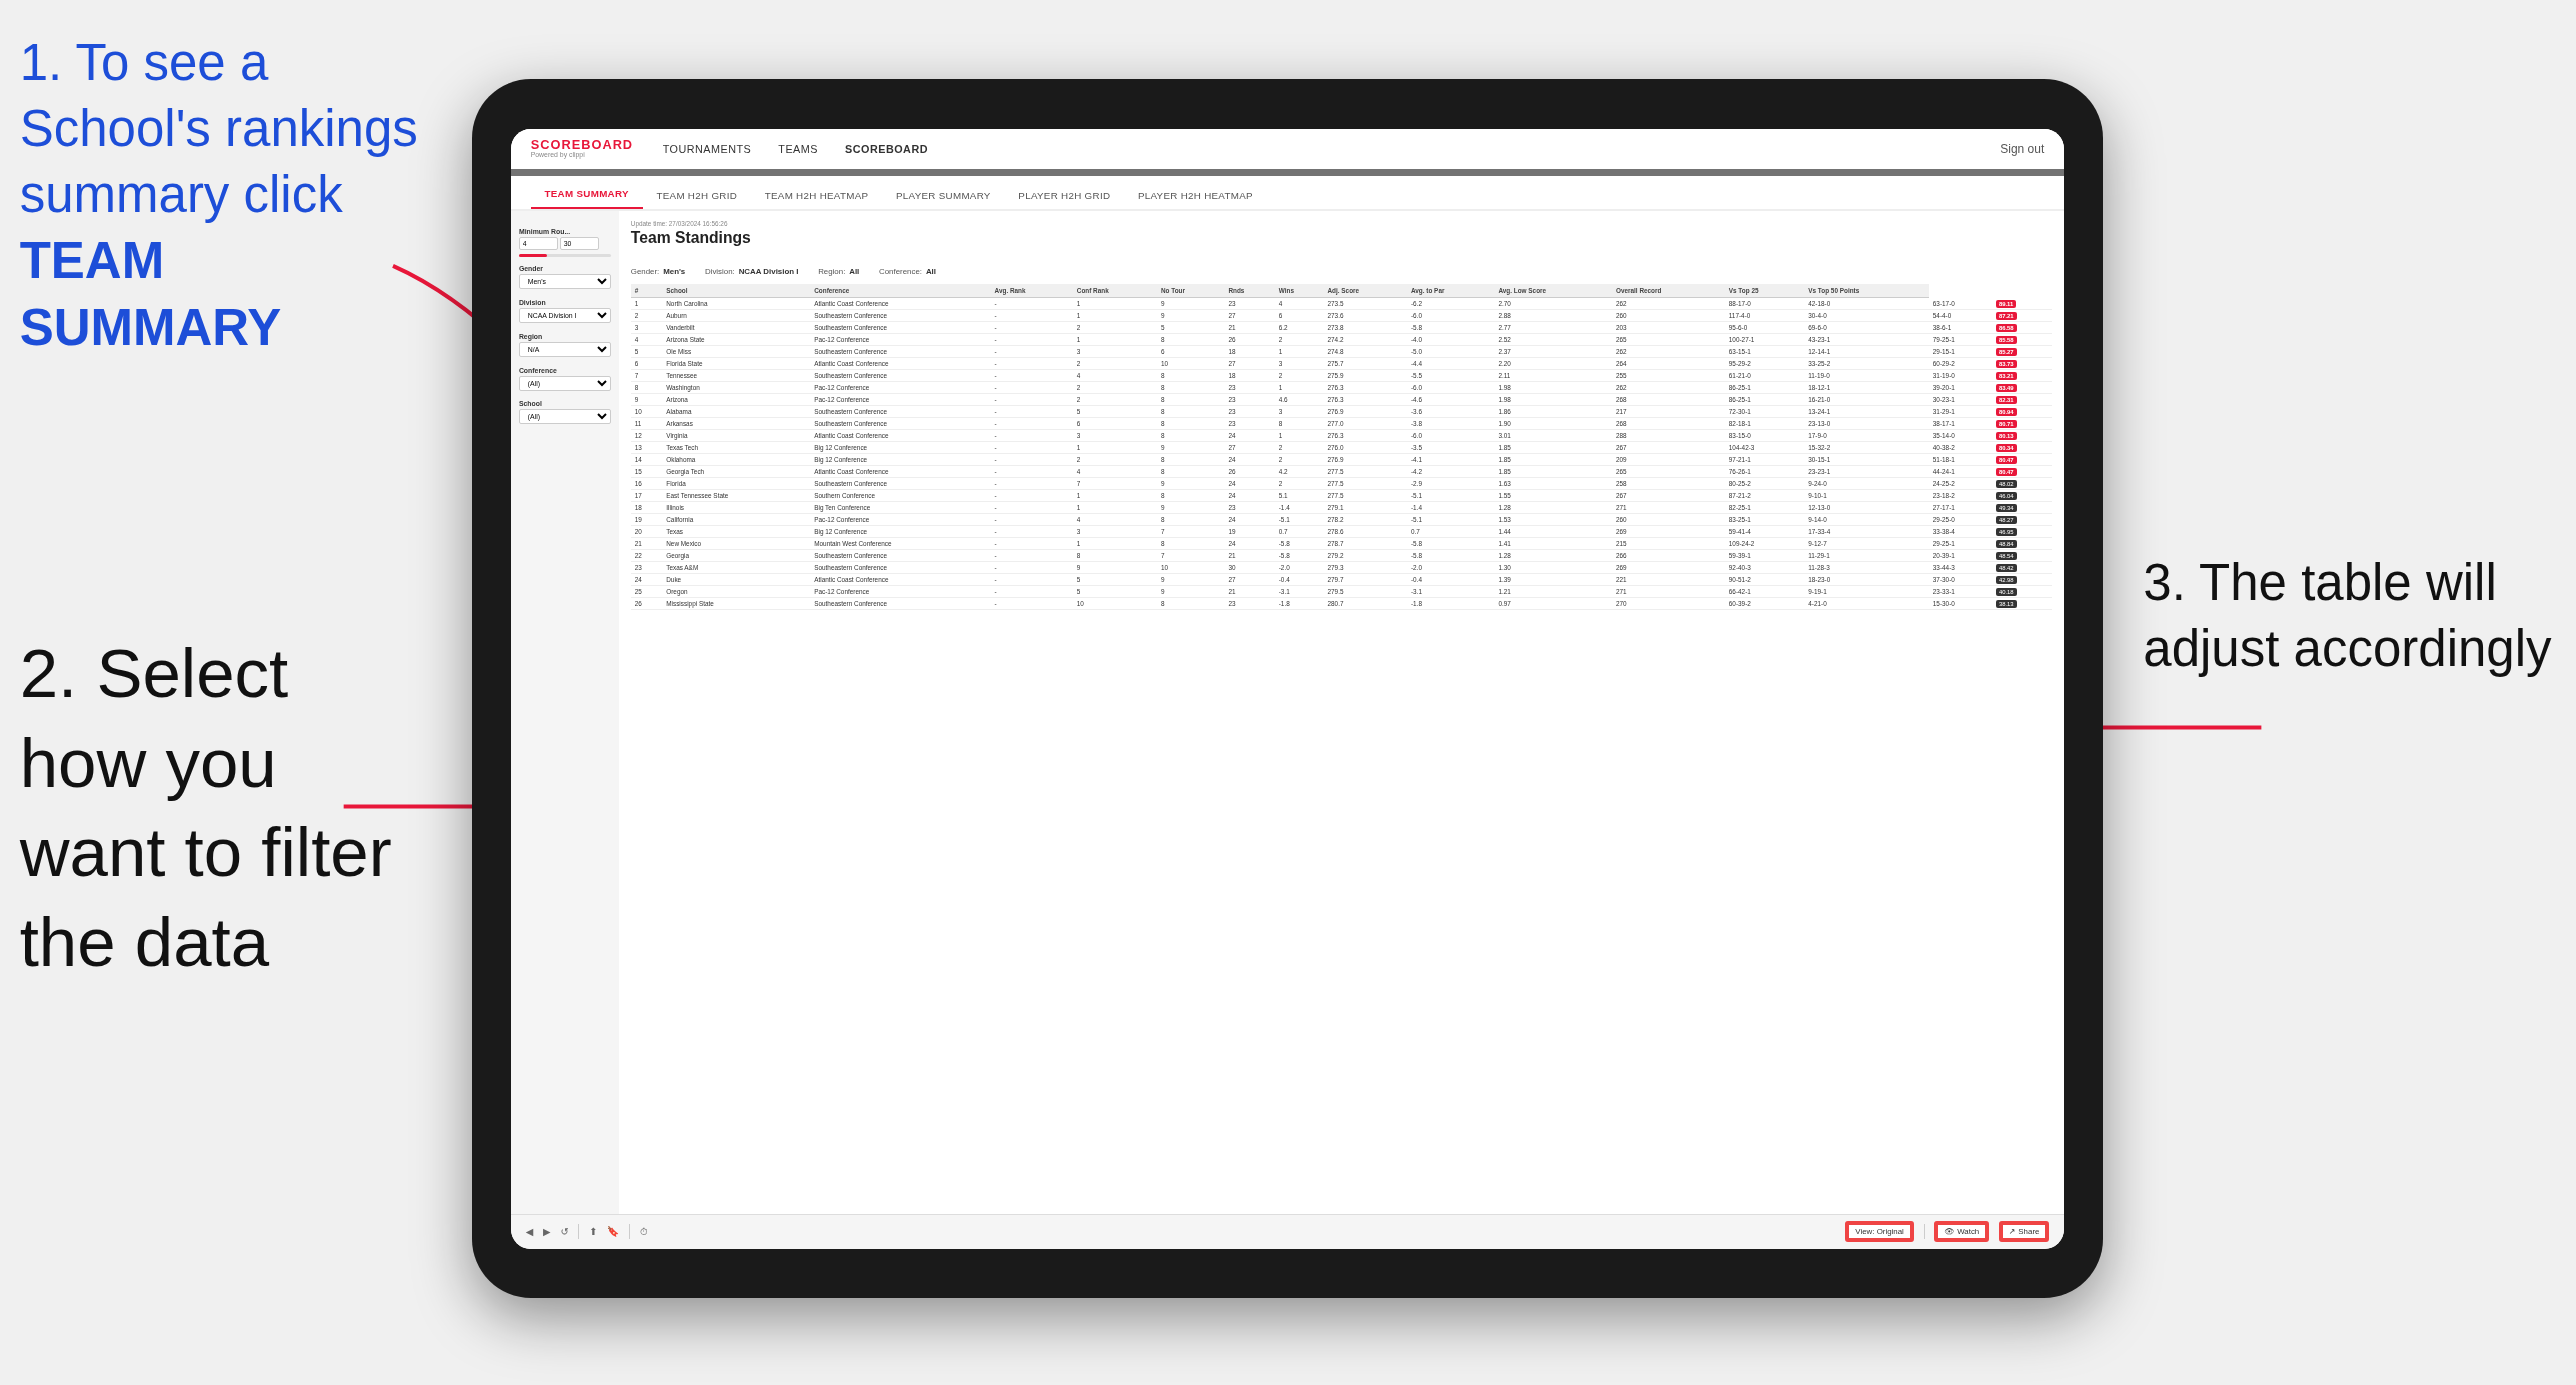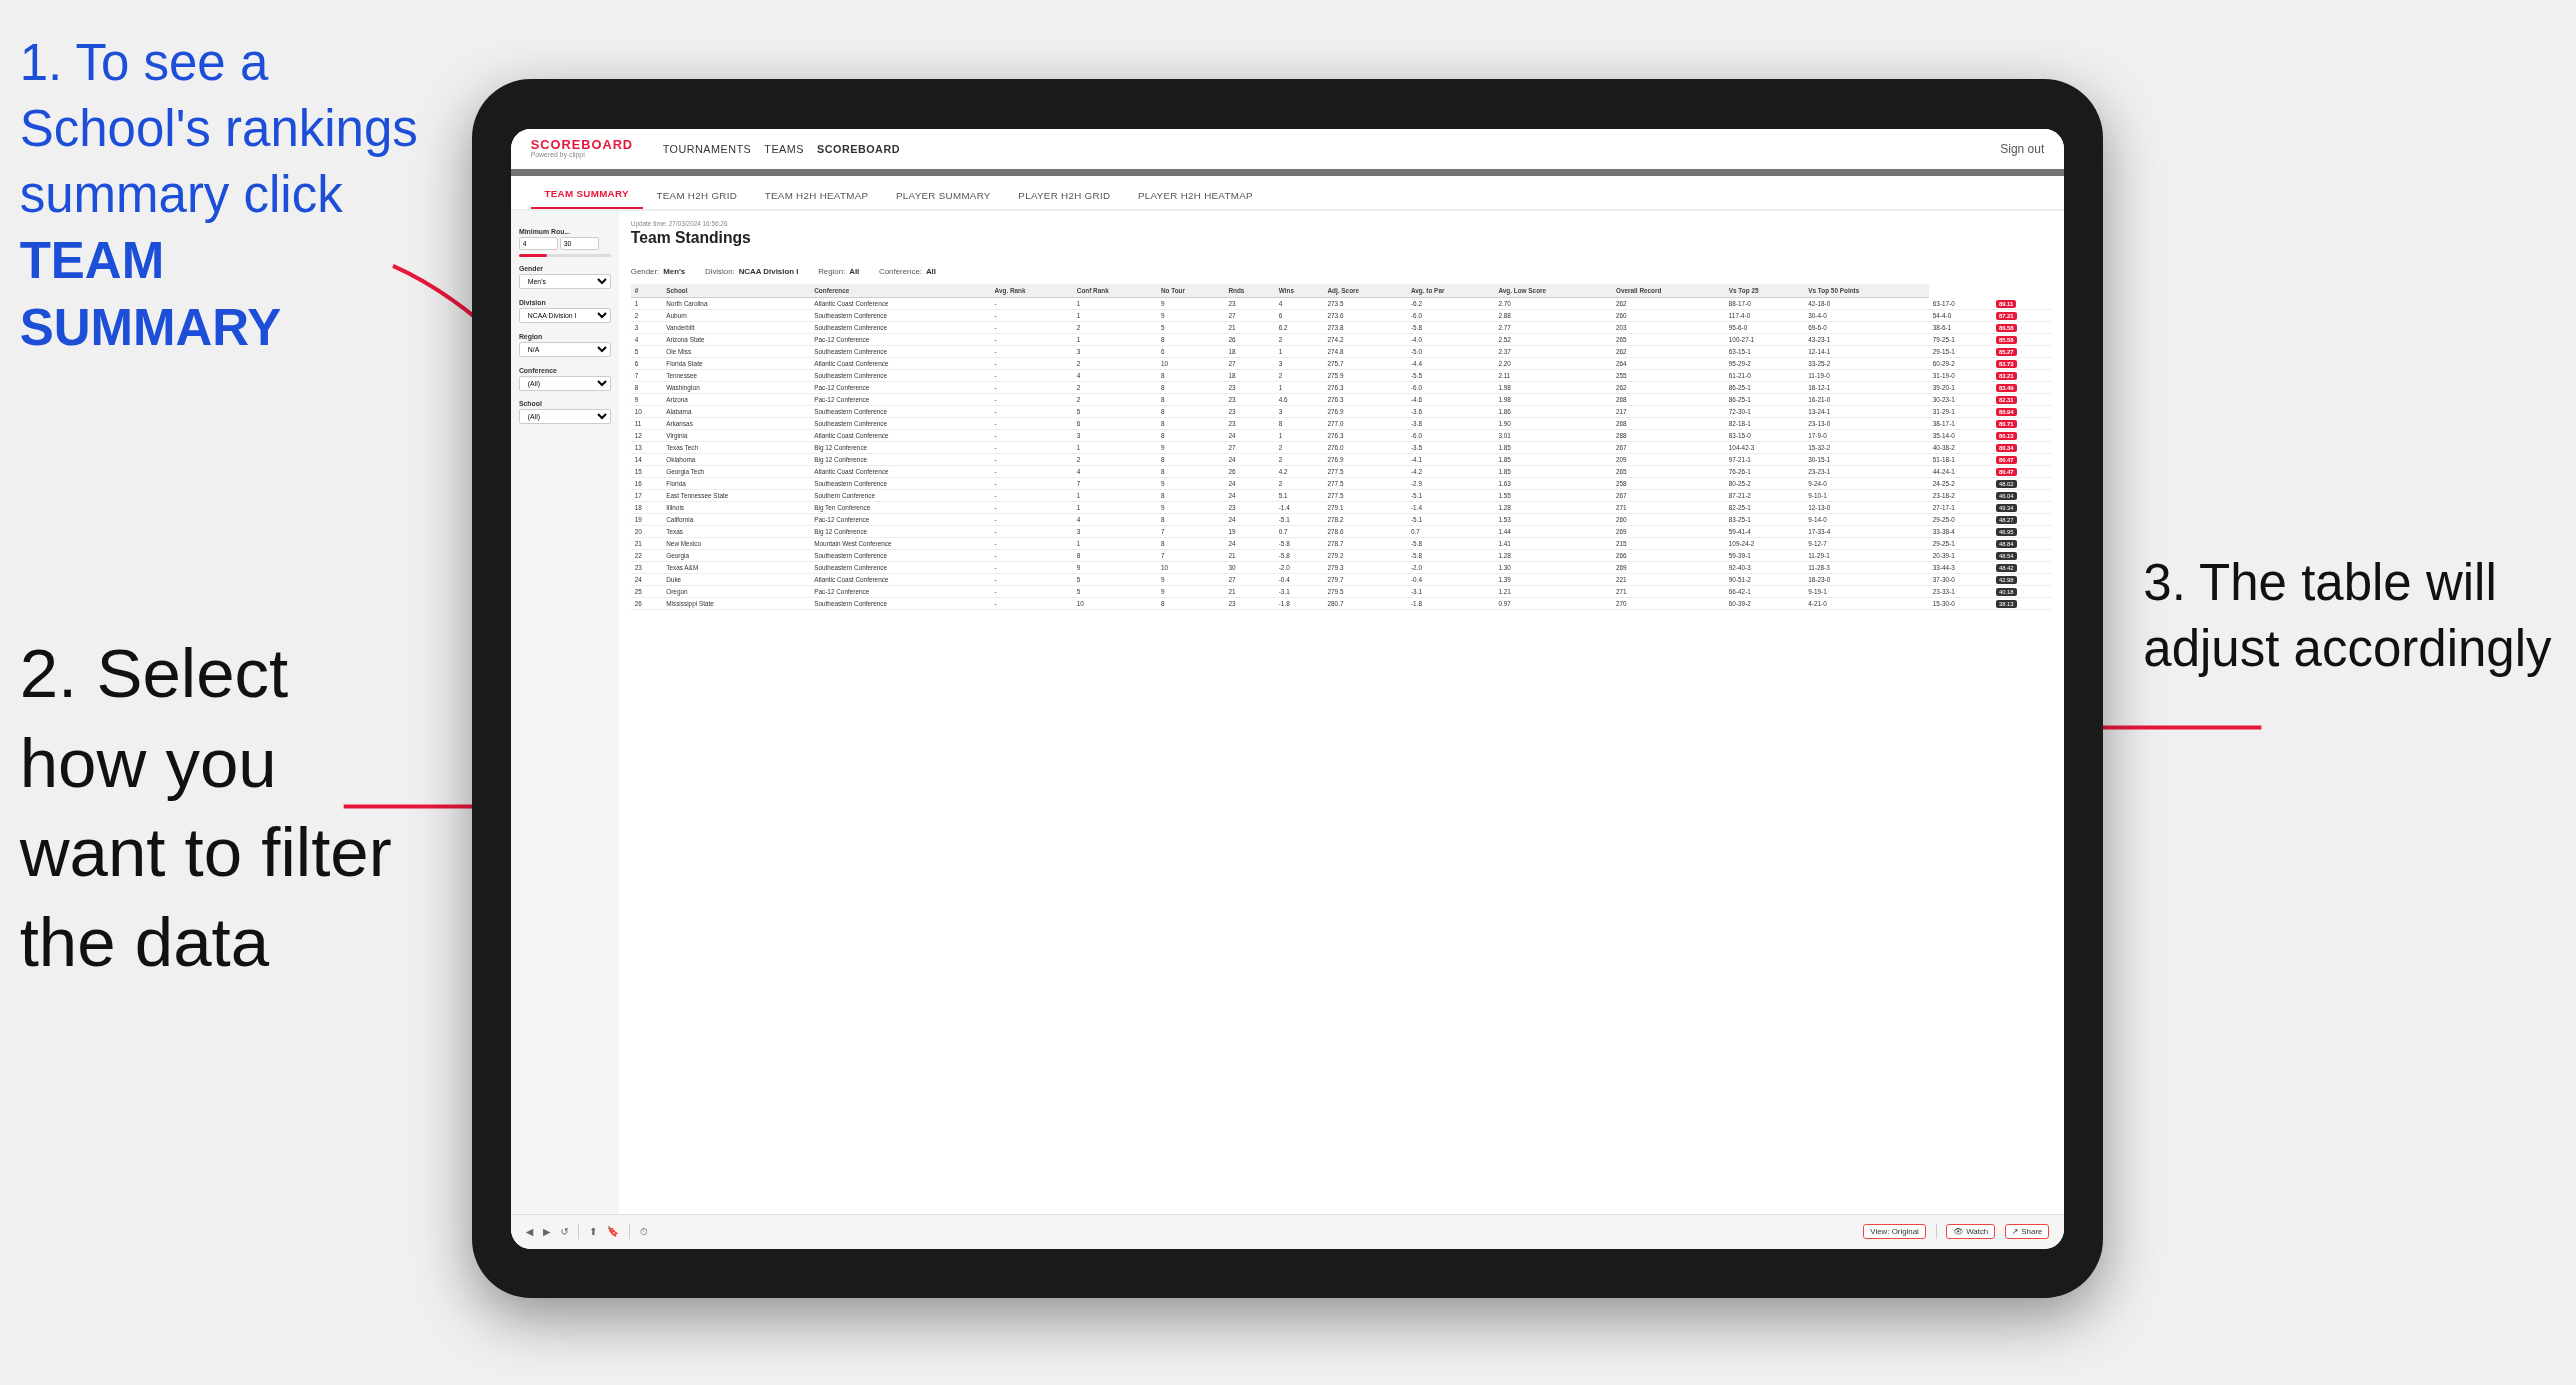--- a/index.html
+++ b/index.html
@@ -95,21 +95,21 @@
       line-height: 1;
     }
 
     .logo-sub {
       font-size: 6.9px;
       color: #888;
     }
 
     .nav-items {
       display: flex;
-      gap: 13px;
+      gap: 27px;
       flex: 1;
     }
 
     .nav-item {
       font-size: 10.8px;
       color: #333;
       cursor: pointer;
       padding: 3.9px 0;
       font-weight: 500;
       letter-spacing: 0.5px;
@@ -336,21 +336,21 @@
     }
 
     .toolbar-btn {
       font-size: 7.9px;
       color: #333;
       cursor: pointer;
       display: flex;
       align-items: center;
       gap: 2.9px;
       background: #fff;
-      border: 1px solid #ef4444;
+      border: 4px solid #ef4444;
       padding: 2px 5.9px;
       border-radius: 2.9px;
     }
 
     .toolbar-spacer { flex: 1; }
 
     
     .pink-arrow {
       position: absolute;
       pointer-events: none;

